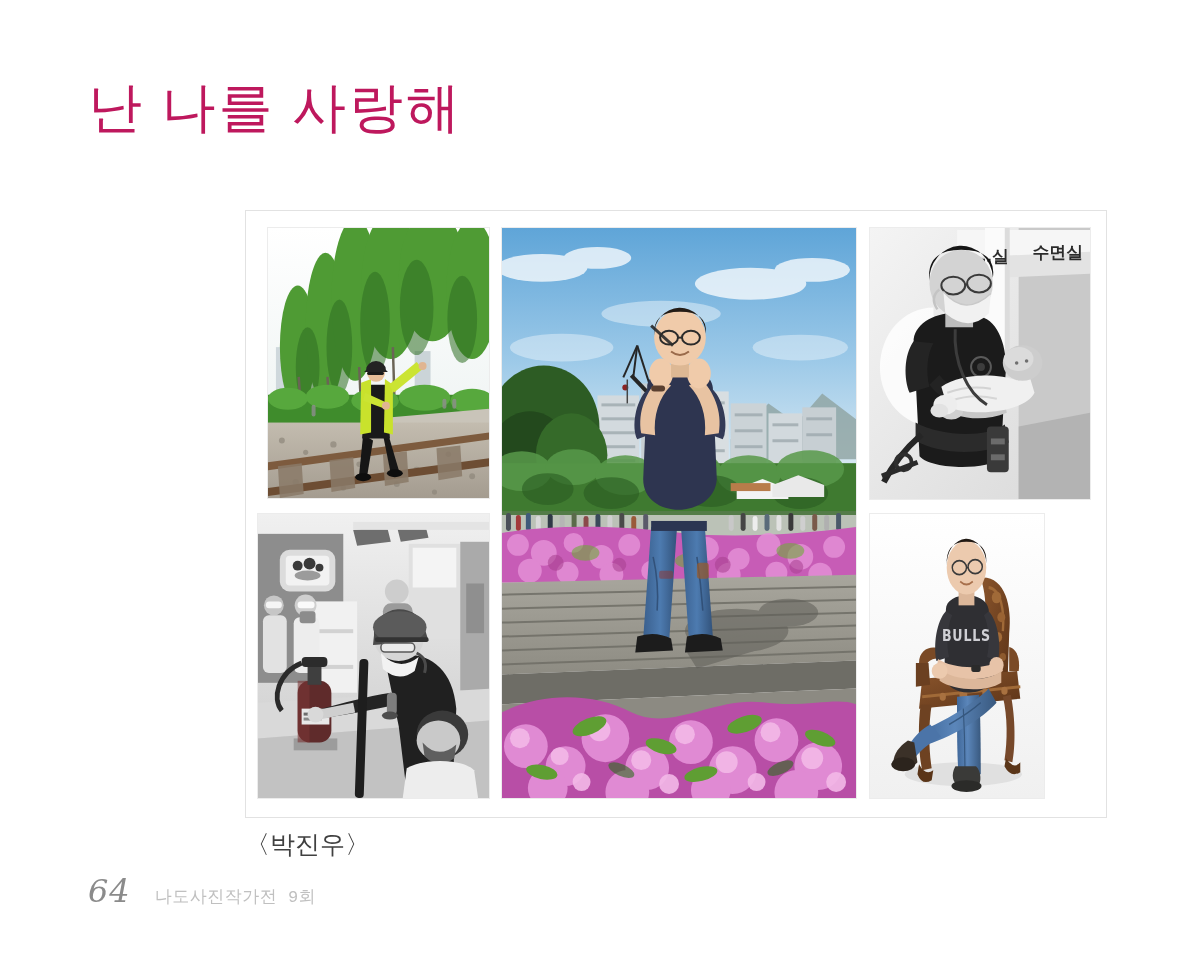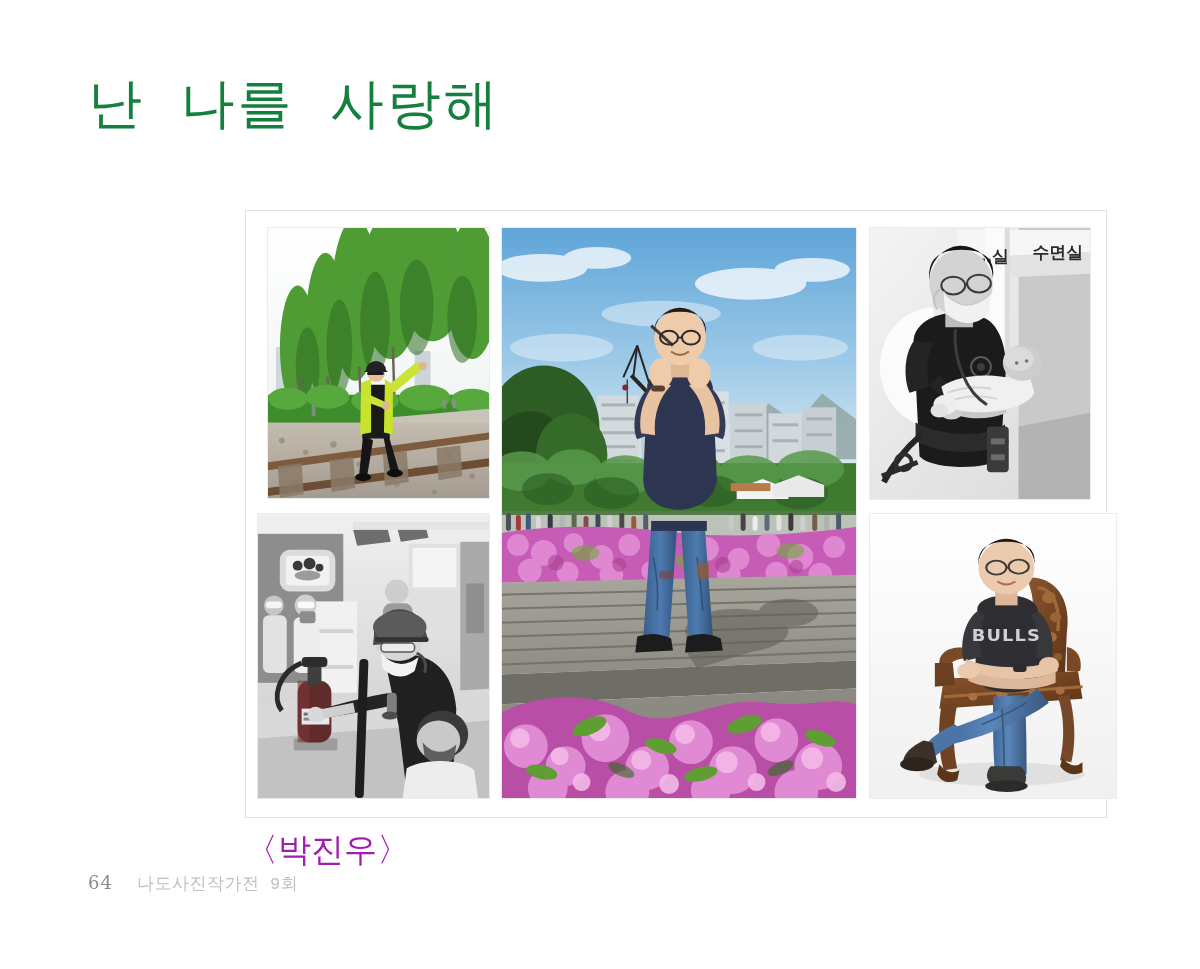--- a/index.html
+++ b/index.html
@@ -13,25 +13,25 @@
     position: relative;
     font-family: "Liberation Serif", "DejaVu Serif", serif;
     overflow: hidden;
   }
 
   
   .page-title {
     position: absolute;
     left: 88px;
     top: 80px;
-    font-family: Liberation Mono, monospace;
+    font-family: Liberation Serif, serif;
     font-size: 54px;
     line-height: 1.05;
     letter-spacing: 3px;
-    color: #15803d;
+    color: #be185d;
     white-space: nowrap;
   }
 
   
   .collage-frame {
     position: absolute;
     left: 245px;
     top: 210px;
     width: 862px;
     height: 608px;
@@ -47,48 +47,49 @@
     border: 1px solid #ececec;
     box-sizing: border-box;
   }
   .photo svg { display: block; width: 100%; height: 100%; }
 
   
   .photo-topleft     { left: 21px;  top: 16px;  width: 223px; height: 272px; }
   .photo-bottomleft  { left: 11px;  top: 302px; width: 233px; height: 286px; }
   .photo-center      { left: 255px; top: 16px;  width: 356px; height: 572px; }
   .photo-topright    { left: 623px; top: 16px;  width: 222px; height: 273px; }
-  .photo-bottomright { left: 623px; top: 302px; width: 248px; height: 286px; }
+  .photo-bottomright { left: 623px; top: 302px; width: 176px; height: 286px; }
 
   
   .caption {
     position: absolute;
     left: 245px;
     top: 828px;
     font-family: "DejaVu Serif", "Liberation Serif", serif;
-    font-size: 33px;
-    color: #a21caf;
+    font-size: 25px;
+    color: #404040;
     letter-spacing: 0px;
     white-space: nowrap;
   }
 
   
   .footer {
     position: absolute;
     left: 88px;
     top: 872px;
     display: flex;
     align-items: baseline;
     gap: 24px;
   }
   .footer-page-number {
     font-family: "DejaVu Serif", "Liberation Serif", serif;
-    font-size: 18px;
+    font-size: 32px;
     color: #8b8b8b;
     letter-spacing: 1px;
+    font-style: italic;
   }
   .footer-text {
     font-family: Liberation Mono, monospace;
     font-size: 17px;
     color: #c0c0c0;
     letter-spacing: 0.5px;
   }
 </style>
 </head>
 <body>

